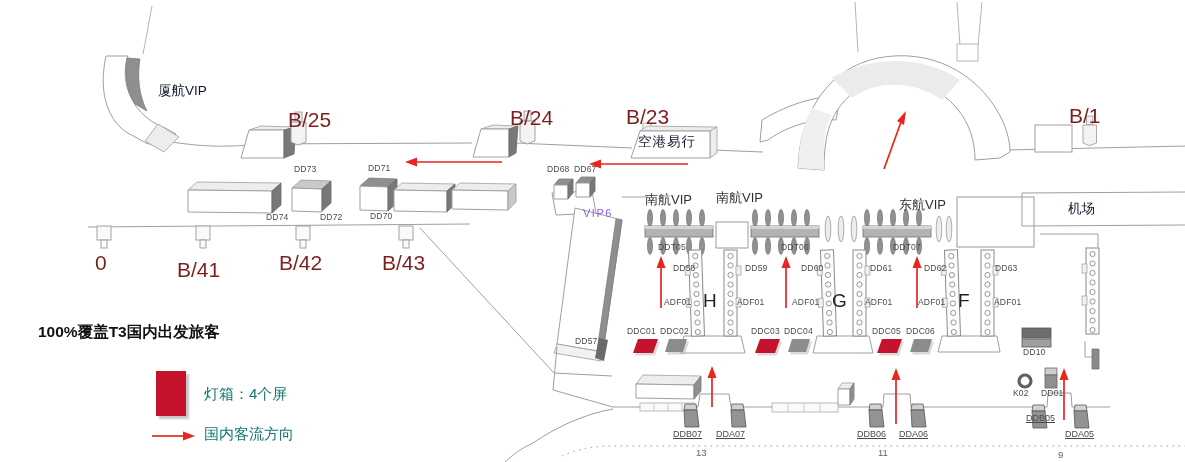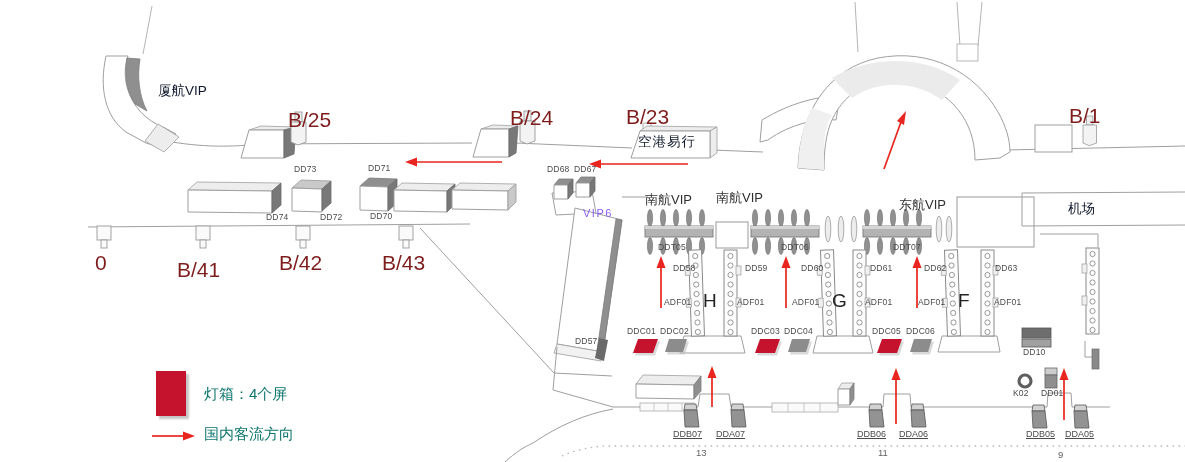--- a/index.html
+++ b/index.html
@@ -376,23 +376,24 @@
 <div class="lbl code" style="left:784px;top:327px">DDC04</div>
 <div class="lbl code" style="left:872px;top:327px">DDC05</div>
 <div class="lbl code" style="left:906px;top:327px">DDC06</div>
 <div class="lbl code" style="left:1023px;top:348px">DD10</div>
 <div class="lbl code" style="left:1013px;top:389px">K02</div>
 <div class="lbl code" style="left:1041px;top:389px">DD01</div>
 <div class="lbl code9" style="left:673px;top:430px">DDB07</div>
 <div class="lbl code9" style="left:716px;top:430px">DDA07</div>
 <div class="lbl code9" style="left:857px;top:430px">DDB06</div>
 <div class="lbl code9" style="left:899px;top:430px">DDA06</div>
-<div class="lbl code9" style="left:1026px;top:430px">DDB05</div>
+<div class="lbl code9" style="left:1026px;top:414px">DDB05</div>
 <div class="lbl code9" style="left:1065px;top:430px">DDA05</div>
 <div class="lbl num" style="left:696px;top:448px">13</div>
 <div class="lbl num" style="left:878px;top:448px">11</div>
 <div class="lbl num" style="left:1058px;top:450px">9</div>
 
+<div class="lbl headline" style="left:38px;top:323px">100%覆盖T3国内出发旅客</div>
 <div id="legend-swatch"></div>
 <div class="lbl legend-label" style="left:204px;top:386px">灯箱：4个屏</div>
 <div class="lbl legend-label" style="left:204px;top:426px">国内客流方向</div>
 
 </div>
 
 </body></html>

